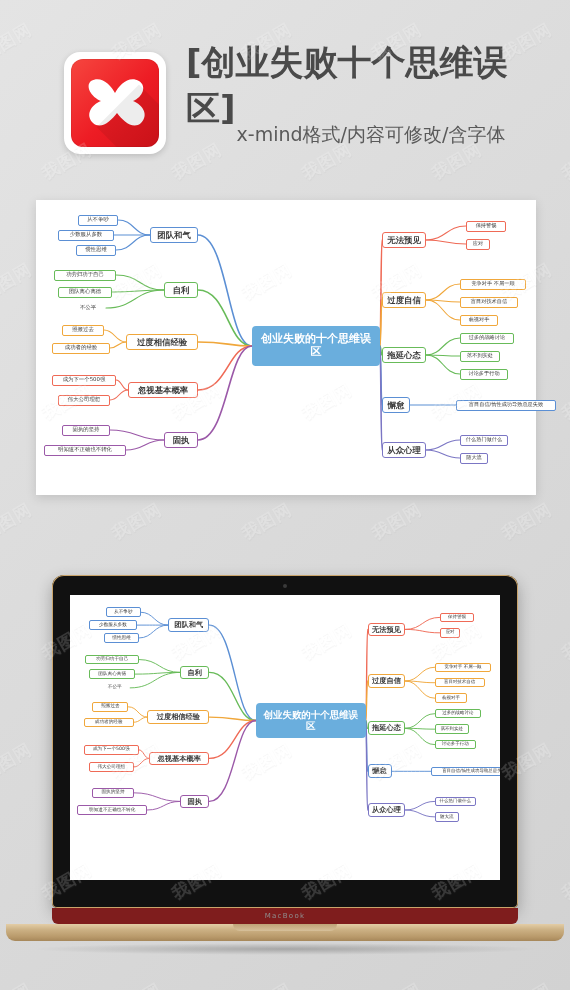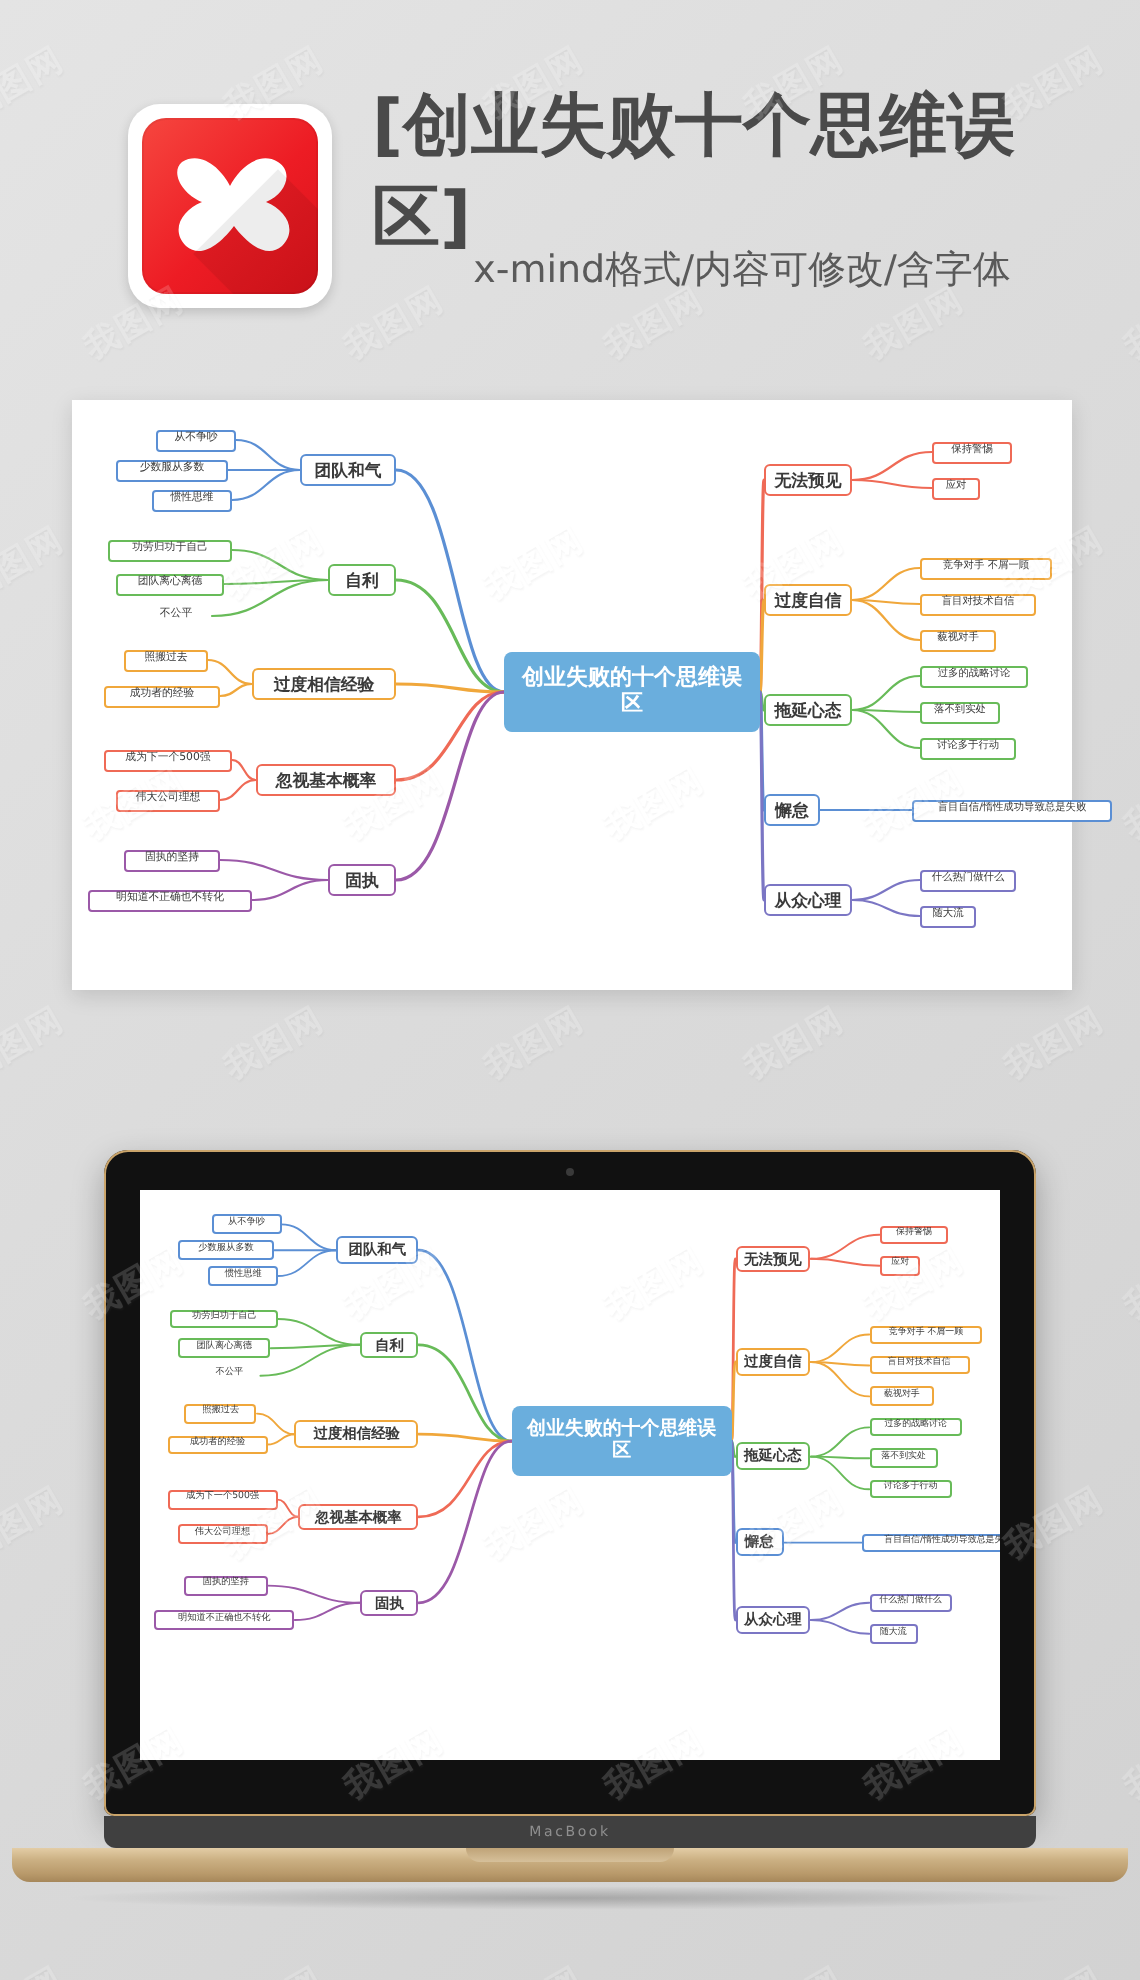--- a/index.html
+++ b/index.html
@@ -65,21 +65,21 @@
     position:absolute;left:52px;top:0px;width:466px;height:333px;
     background:#111;border-radius:12px 12px 5px 5px;
     box-shadow:0 6px 16px rgba(0,0,0,.28), inset 0 0 0 1px #caa46a;
   }
   #camera{position:absolute;left:50%;top:9px;width:4px;height:4px;margin-left:-2px;
     border-radius:50%;background:#3a3a3a;}
   #screen{
     position:absolute;left:18px;top:20px;width:430px;height:285px;background:#fff;overflow:hidden;
   }
   #chinbar{
-    position:absolute;left:52px;top:333px;width:466px;height:16px;background:#404040;
+    position:absolute;left:52px;top:333px;width:466px;height:16px;background:#7f1d1d;
     border-radius:0 0 6px 6px;display:flex;align-items:center;justify-content:center;
   }
   #macbook-label{color:#8f8f8f;font-size:7px;letter-spacing:1.3px;
     font-family:"DejaVu Sans",sans-serif;}
   #base{
     position:absolute;left:6px;top:349px;width:558px;height:17px;
     background:linear-gradient(180deg,#e3cda6 0%,#cbb083 35%,#b99a6b 75%,#a6875a 100%);
     border-radius:0 0 9px 9px;
   }
   #notch{

